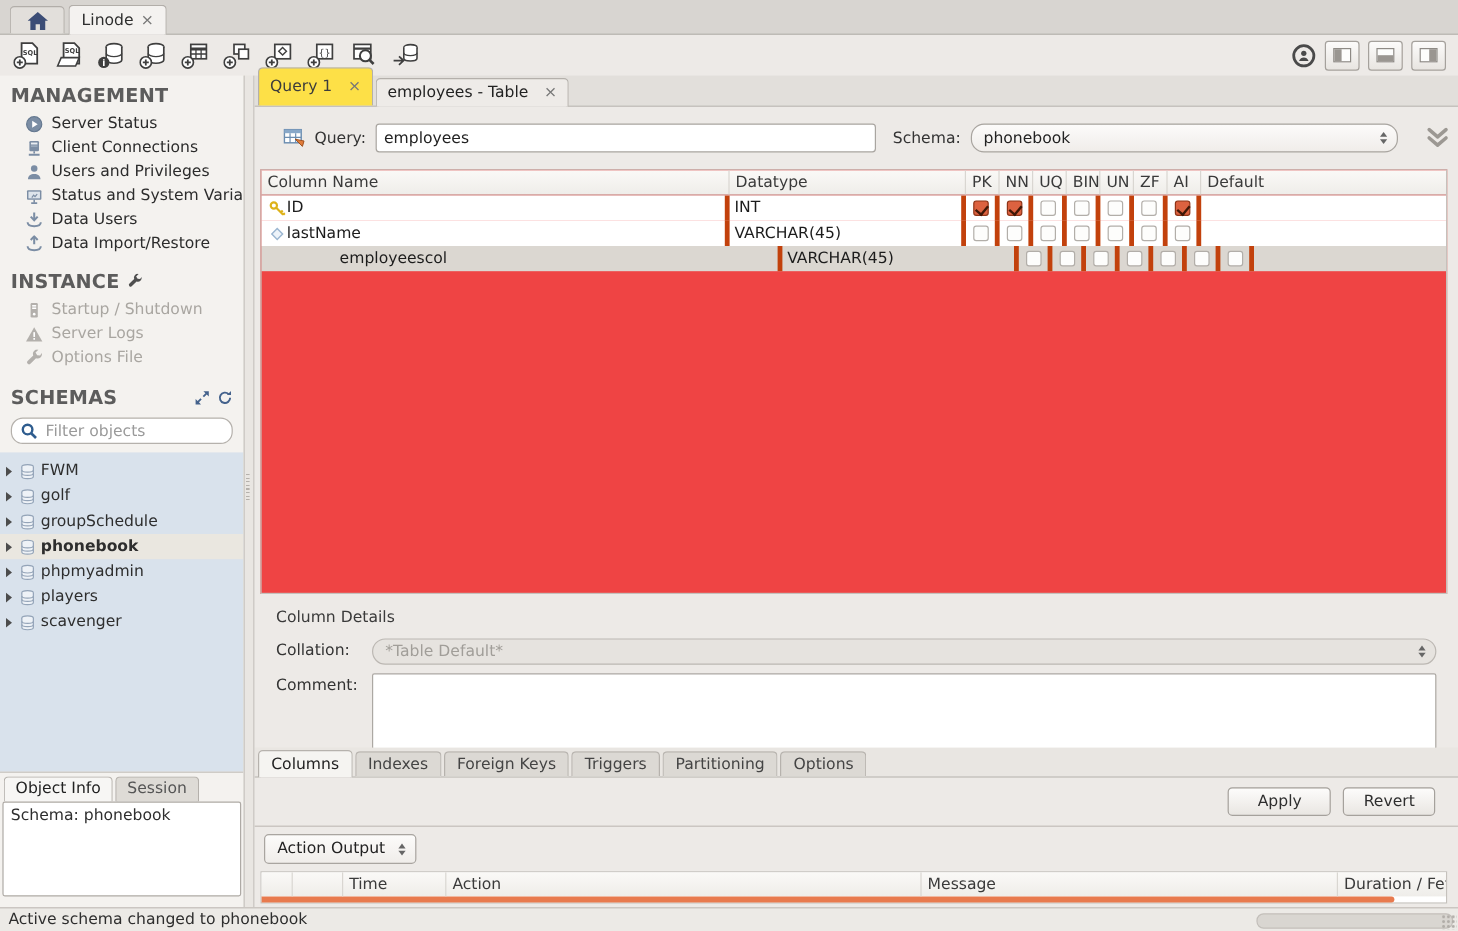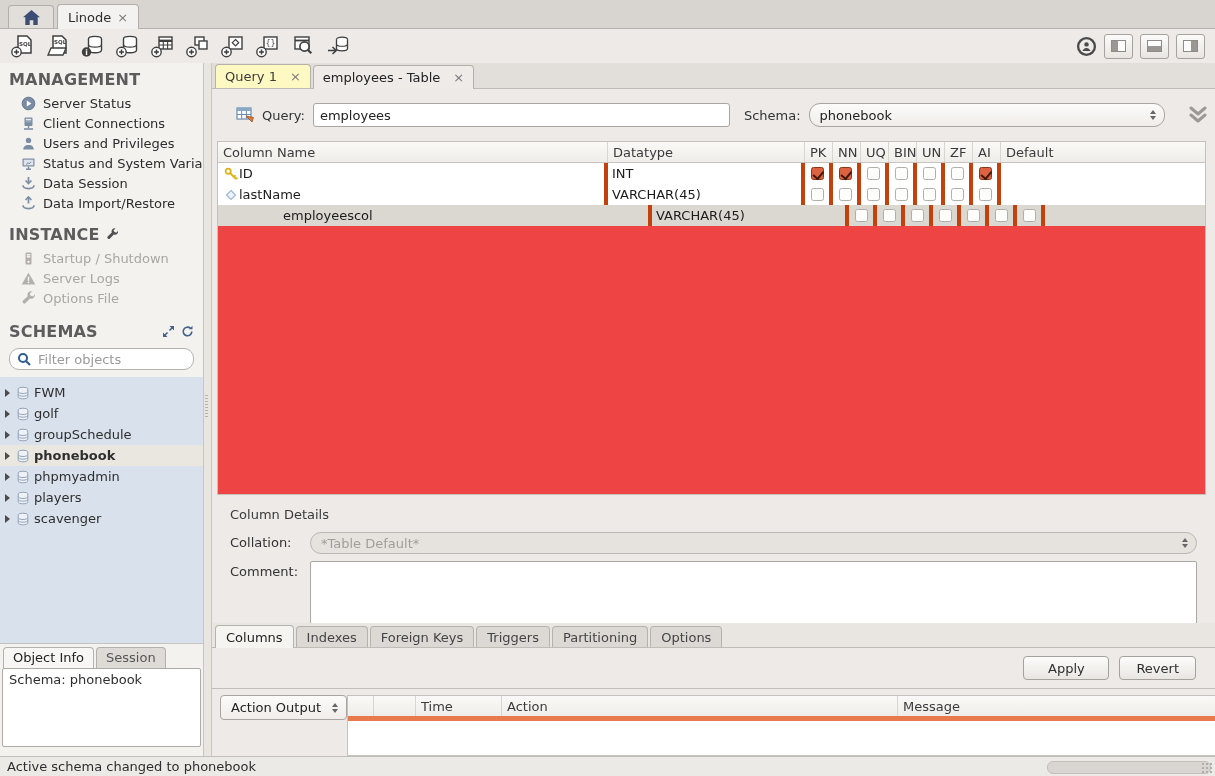--- a/index.html
+++ b/index.html
@@ -63,22 +63,22 @@
   
   .splitter{width:7px;flex:none;background:#e9e6e2;border-left:1px solid #c9c5c0;
             border-right:1px solid #c9c5c0;position:relative}
   .splitter .grip{position:absolute;top:332px;left:1px;width:3px;height:22px;
        background:repeating-linear-gradient(#b5b1ac 0 1px,transparent 1px 3px)}
 
   
   .main{flex:1;min-width:0;display:flex;flex-direction:column;background:#edeae7}
   .mtabs{flex:none;height:25px;display:flex;align-items:flex-end;gap:2px;padding-left:3px;
          background:#e2dfdb;border-bottom:1px solid #bfbbb6}
-  .mtab{height:24px;box-sizing:border-box;border:1px solid #b4b0ab;border-bottom:none;
-        border-radius:4px 4px 0 0;background:#fef9c3;display:flex;align-items:center;gap:7px;
+  .mtab{height:32px;box-sizing:border-box;border:1px solid #b4b0ab;border-bottom:none;
+        border-radius:4px 4px 0 0;background:#fde047;display:flex;align-items:center;gap:7px;
         padding:0 9px;color:#3c3c3c}
   .mtab.active{background:#eeebe8;height:24px;margin-bottom:-1px;color:#222}
 
   .editor{flex:1;min-height:0;display:flex;flex-direction:column}
   .ed-header{flex:none;height:52px;display:flex;align-items:center;padding:0 16px 0 24px;gap:8px}
   .fld-label{color:#333;flex:none}
   .txt-input{height:24px;box-sizing:border-box;border:1px solid #a9a5a0;border-radius:3px;
              background:#fff;padding:0 6px;font:13px "DejaVu Sans",sans-serif;color:#222}
   .name-input{width:417px;flex:none}
   .combo{height:24px;box-sizing:border-box;border:1px solid #a9a5a0;border-radius:11px;
@@ -134,21 +134,21 @@
   .stab.active{background:#f5f4f1;height:23px;margin-bottom:-1px;color:#222}
   .btnrow{flex:none;height:40px;display:flex;align-items:center;justify-content:flex-end;
           gap:10px;padding-right:19px}
   .btn{height:24px;box-sizing:border-box;border:1px solid #a5a19c;border-radius:4px;
        background:linear-gradient(#fdfcfb,#e9e6e2);display:flex;align-items:center;
        justify-content:center;padding:0 16px;color:#2e2e2e;min-width:86px}
   .btn.revert{min-width:72px}
 
   
   .output{flex:none;height:68px;box-sizing:border-box;border-top:1px solid #c2beb9;
-          padding:6px 9px 0 5px;display:flex;flex-direction:row}
+          padding:6px 9px 0 5px;display:flex;flex-direction:column}
   .ao-row{flex:none;display:flex;margin-bottom:6px;padding-left:3px}
   .ao-combo{width:127px;height:25px;border-radius:4px}
   .out-table{flex:none;border:1px solid #c5c1bc;background:#fff}
   .o-head{display:flex;height:20px;box-sizing:border-box;background:linear-gradient(#faf9f7,#efede9)}
   .oh-cell{box-sizing:border-box;border-right:1px solid #d9d6d1;display:flex;align-items:center;
            padding:0 5px;color:#3a3a3a;flex:none;overflow:hidden;white-space:nowrap}
   .oh-cell.last{flex:1;border-right:none}
   .orange-bar{height:5px;background:#e87a4e;border-radius:0 3px 3px 0;width:95.6%}
 
   
@@ -351,21 +351,21 @@
           <span class="lbl">Status and System Variables</span>
         </div>
         <div class="side-item">
           <span class="ic">
             <svg width="15" height="15" viewBox="0 0 15 15">
               <path d="M7.5 1v5.5" stroke="#7b8da4" stroke-width="1.7"></path>
               <path d="M4.6 4.5l2.9 3 2.9-3" fill="none" stroke="#7b8da4" stroke-width="1.7"></path>
               <path d="M2 9.3c0 2.1 2.4 3.3 5.5 3.3s5.5-1.2 5.5-3.3" fill="none" stroke="#7b8da4" stroke-width="1.6"></path>
             </svg>
           </span>
-          <span class="lbl">Data Session</span>
+          <span class="lbl">Data Users</span>
         </div>
         <div class="side-item">
           <span class="ic">
             <svg width="15" height="15" viewBox="0 0 15 15">
               <path d="M7.5 7.5V1.5" stroke="#7b8da4" stroke-width="1.7"></path>
               <path d="M4.6 4L7.5 1l2.9 3" fill="none" stroke="#7b8da4" stroke-width="1.7"></path>
               <path d="M2 9.3c0 2.1 2.4 3.3 5.5 3.3s5.5-1.2 5.5-3.3" fill="none" stroke="#7b8da4" stroke-width="1.6"></path>
             </svg>
           </span>
           <span class="lbl">Data Import/Restore</span>

